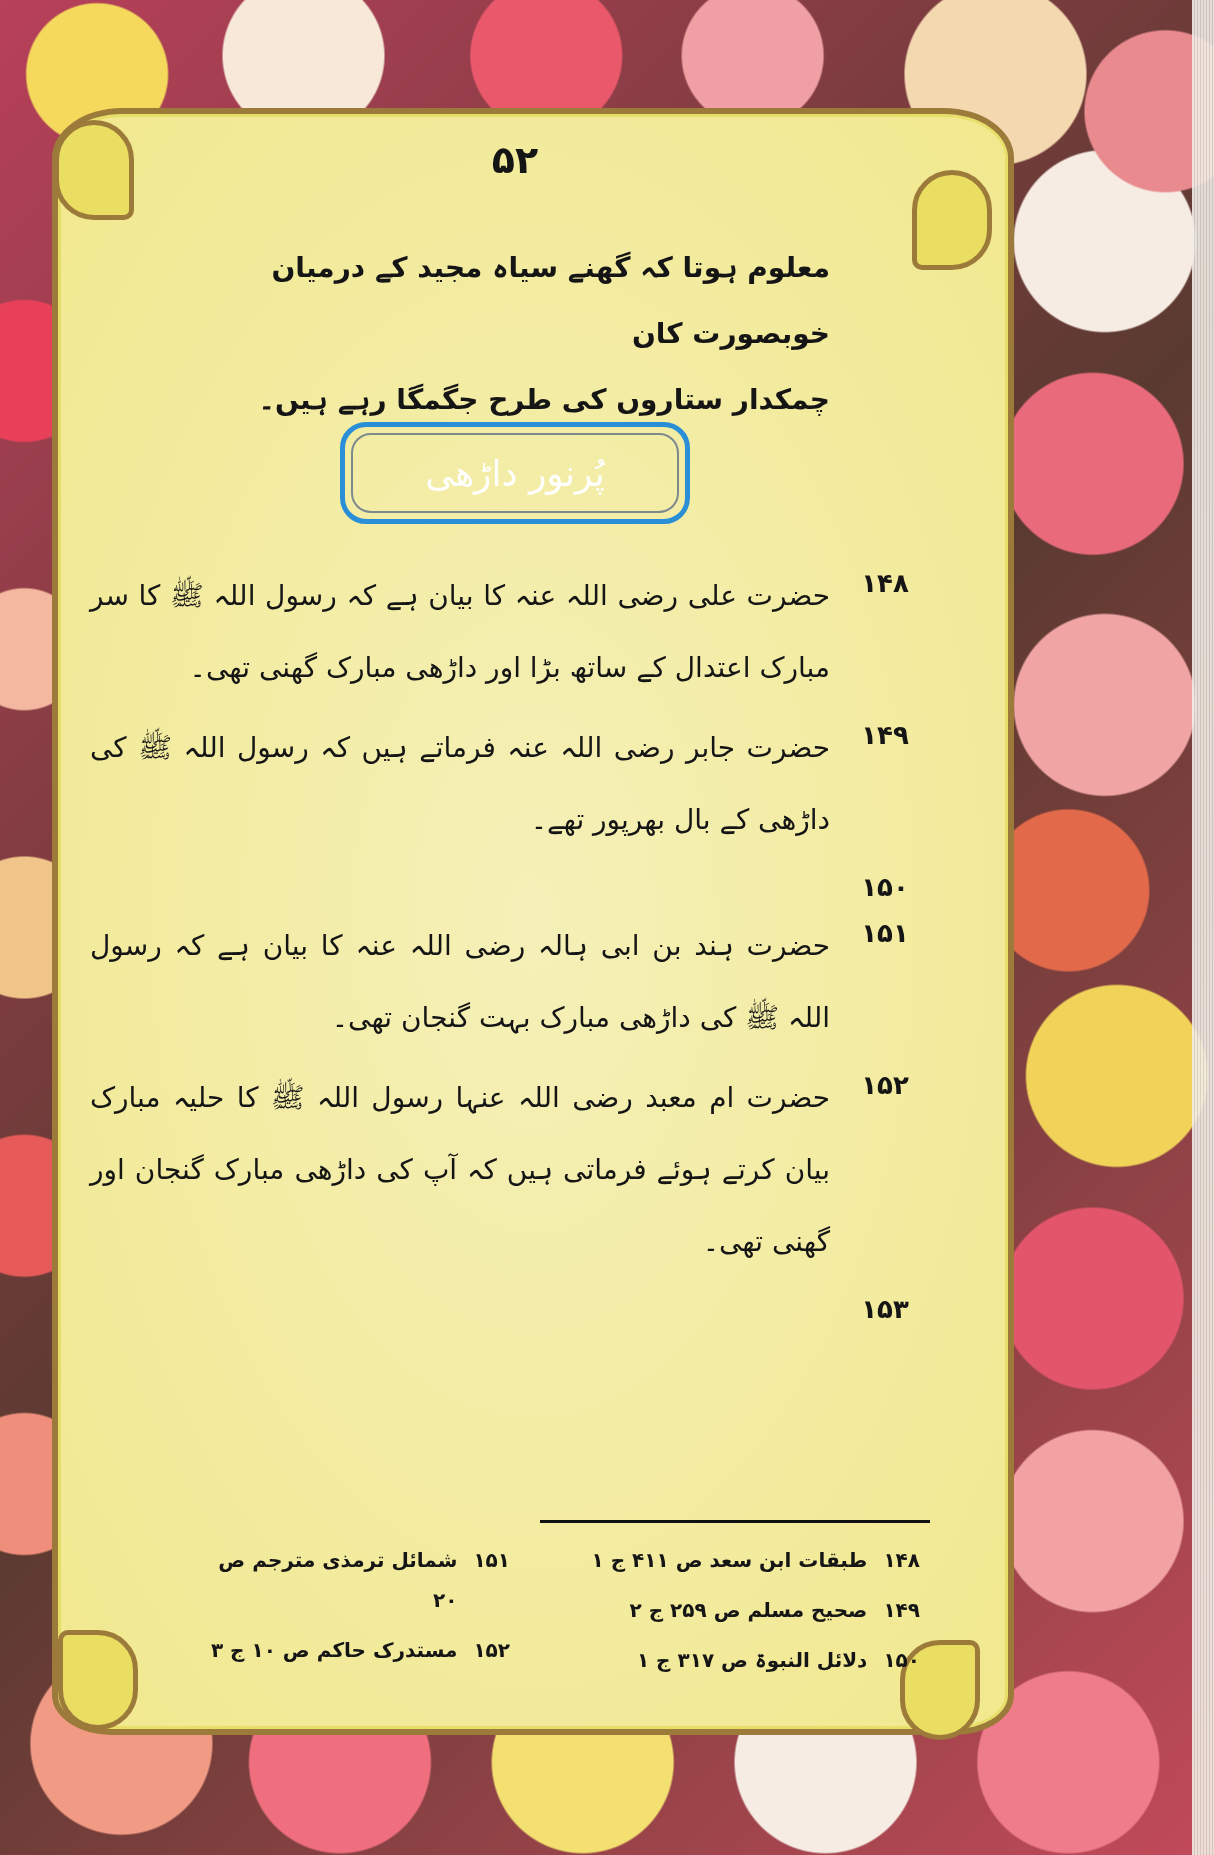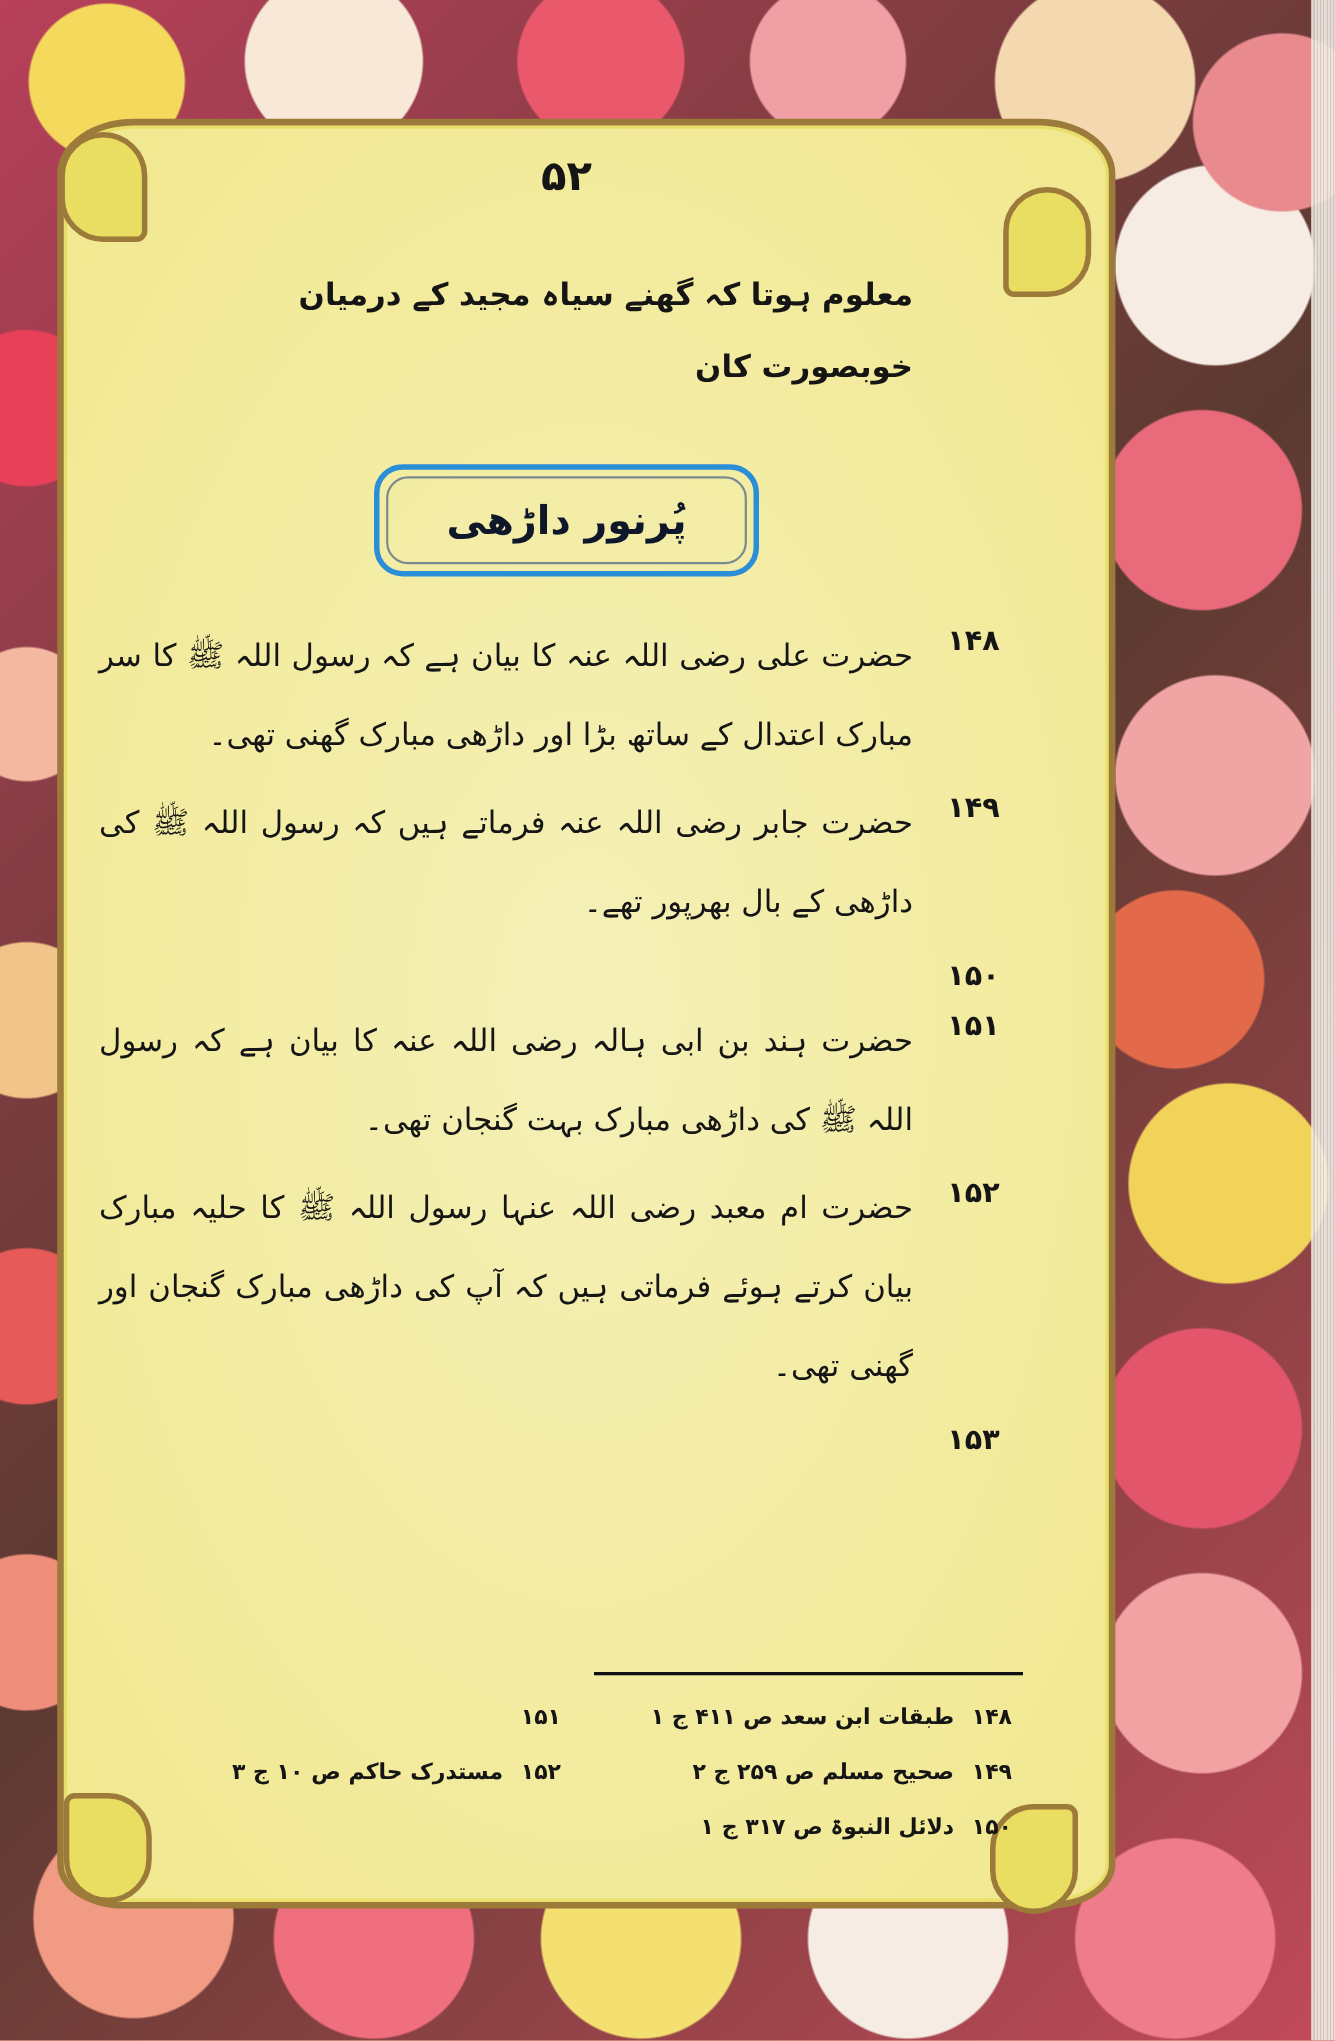--- a/index.html
+++ b/index.html
@@ -120,23 +120,23 @@
     justify-content: center;
   }
   .heading-box::before {
     content: "";
     position: absolute;
     inset: 6px;
     border: 2px solid #7c8a90;
     border-radius: 20px;
   }
   .heading-text {
-    color: #0f172a;
+    color: #ffffff;
     font-size: 36px;
-    font-weight: bold;
+    font-weight: normal;
     position: relative;
   }
   .entries {
     position: absolute;
     top: 440px;
     right: 0;
     width: 850px;
   }
   .entry {
     display: flex;
@@ -205,20 +205,21 @@
 <div class="corner tl"></div>
 <div class="corner tr"></div>
 <div class="corner bl"></div>
 <div class="corner br"></div>
 
 <div class="content">
   <div class="page-number">۵۲</div>
 
   <div class="intro">
     <div>معلوم ہوتا کہ گھنے سیاہ مجید کے درمیان خوبصورت کان</div>
+    <div>چمکدار ستاروں کی طرح جگمگا رہے ہیں۔</div>
   </div>
 
   <div class="heading-box">
     <span class="heading-text">پُرنور داڑھی</span>
   </div>
 
   <div class="entries">
     <div class="entry">
       <div class="entry-num">۱۴۸</div>
       <div class="entry-text">حضرت علی رضی اللہ عنہ کا بیان ہے کہ رسول اللہ ﷺ کا سر مبارک اعتدال کے ساتھ بڑا اور داڑھی مبارک گھنی تھی۔</div>
@@ -256,20 +257,21 @@
         <span>صحیح مسلم ص ۲۵۹ ج ۲</span>
       </div>
       <div class="fn-item">
         <span class="fn-num">۱۵۰</span>
         <span>دلائل النبوۃ ص ۳۱۷ ج ۱</span>
       </div>
     </div>
     <div class="fn-col left">
       <div class="fn-item">
         <span class="fn-num">۱۵۱</span>
+        <span>شمائل ترمذی مترجم ص ۲۰</span>
       </div>
       <div class="fn-item">
         <span class="fn-num">۱۵۲</span>
         <span>مستدرک حاکم ص ۱۰ ج ۳</span>
       </div>
     </div>
   </div>
 </div>
 
 </body></html>

